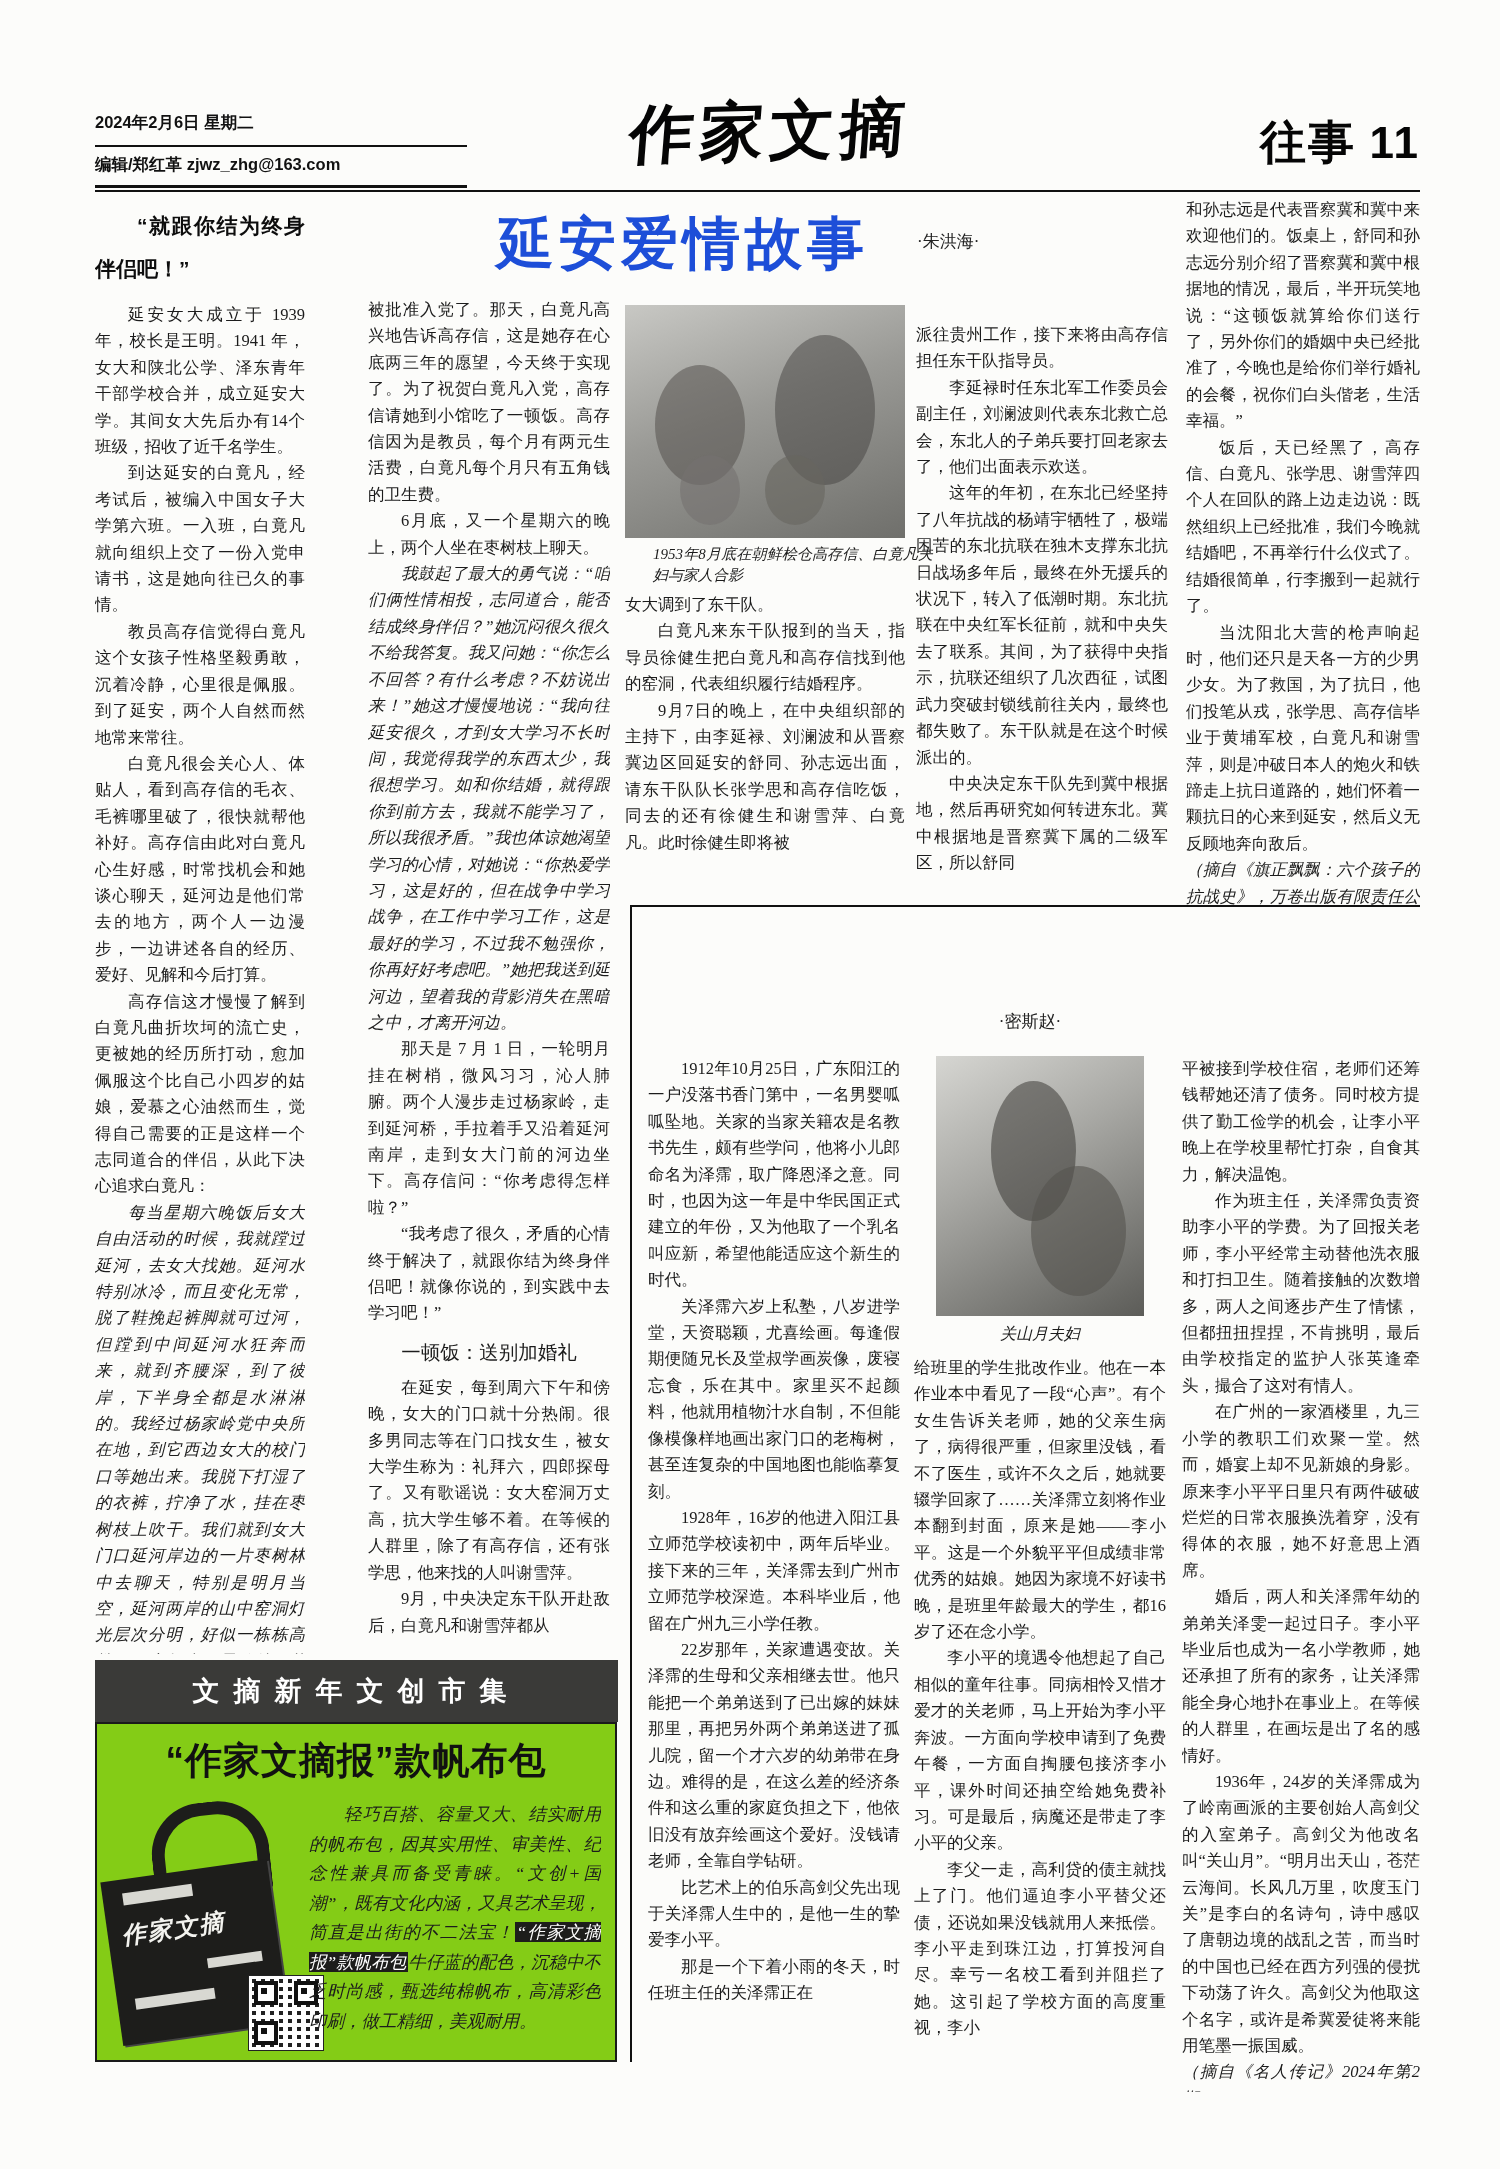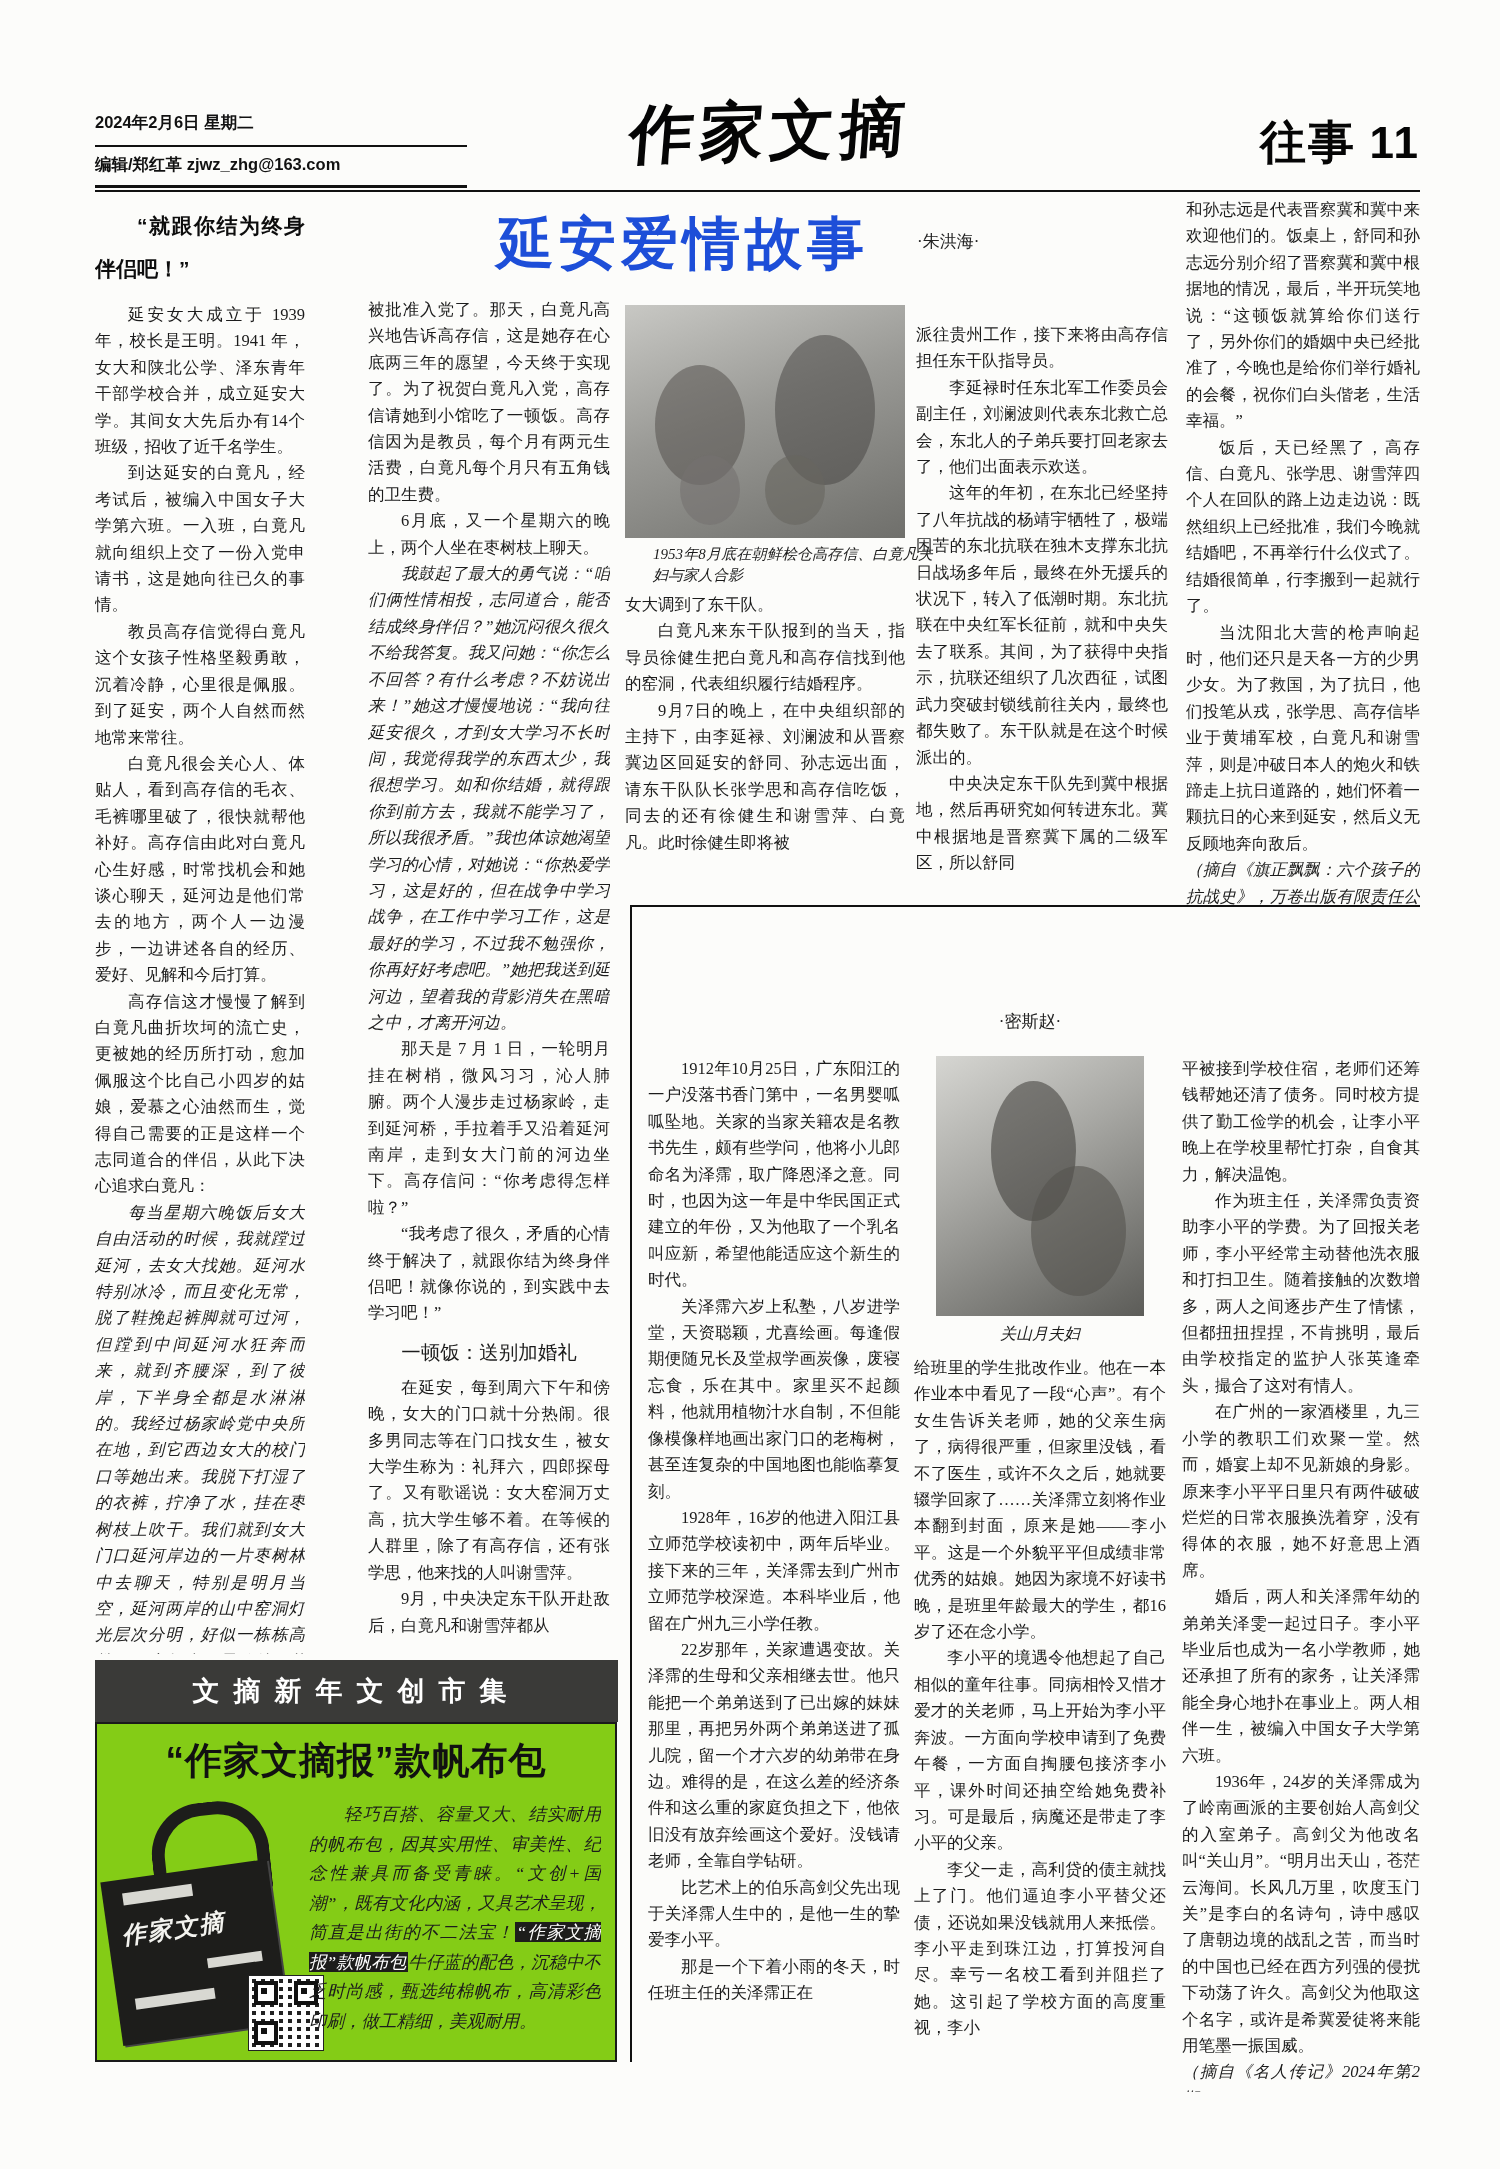--- a/index.html
+++ b/index.html
@@ -146,21 +146,21 @@
         <p class="cont">给班里的学生批改作业。他在一本作业本中看见了一段“心声”。有个女生告诉关老师，她的父亲生病了，病得很严重，但家里没钱，看不了医生，或许不久之后，她就要辍学回家了……关泽霈立刻将作业本翻到封面，原来是她——李小平。这是一个外貌平平但成绩非常优秀的姑娘。她因为家境不好读书晚，是班里年龄最大的学生，都16岁了还在念小学。</p>
         <p>李小平的境遇令他想起了自己相似的童年往事。同病相怜又惜才爱才的关老师，马上开始为李小平奔波。一方面向学校申请到了免费午餐，一方面自掏腰包接济李小平，课外时间还抽空给她免费补习。可是最后，病魔还是带走了李小平的父亲。</p>
         <p>李父一走，高利贷的债主就找上了门。他们逼迫李小平替父还债，还说如果没钱就用人来抵偿。李小平走到珠江边，打算投河自尽。幸亏一名校工看到并阻拦了她。这引起了学校方面的高度重视，李小</p>
       </div>
   </div>
 
   <div class="col" style="left:1182px;top:1056px;width:238px;height:1036px;">
       <p class="cont">平被接到学校住宿，老师们还筹钱帮她还清了债务。同时校方提供了勤工俭学的机会，让李小平晚上在学校里帮忙打杂，自食其力，解决温饱。</p>
       <p>作为班主任，关泽霈负责资助李小平的学费。为了回报关老师，李小平经常主动替他洗衣服和打扫卫生。随着接触的次数增多，两人之间逐步产生了情愫，但都扭扭捏捏，不肯挑明，最后由学校指定的监护人张英逢牵头，撮合了这对有情人。</p>
       <p>在广州的一家酒楼里，九三小学的教职工们欢聚一堂。然而，婚宴上却不见新娘的身影。原来李小平平日里只有两件破破烂烂的日常衣服换洗着穿，没有得体的衣服，她不好意思上酒席。</p>
-      <p>婚后，两人和关泽霈年幼的弟弟关泽雯一起过日子。李小平毕业后也成为一名小学教师，她还承担了所有的家务，让关泽霈能全身心地扑在事业上。两人相伴一生，被编入中国女子大学第六班。</p>
+      <p>婚后，两人和关泽霈年幼的弟弟关泽雯一起过日子。李小平毕业后也成为一名小学教师，她还承担了所有的家务，让关泽霈能全身心地扑在事业上。在等候的人群里，在画坛是出了名的感情好。</p>
       <p>1936年，24岁的关泽霈成为了岭南画派的主要创始人高剑父的入室弟子。高剑父为他改名叫“关山月”。“明月出天山，苍茫云海间。长风几万里，吹度玉门关”是李白的名诗句，诗中感叹了唐朝边境的战乱之苦，而当时的中国也已经在西方列强的侵扰下动荡了许久。高剑父为他取这个名字，或许是希冀爱徒将来能用笔墨一振国威。</p>
       <p class="source">（摘自《名人传记》2024年第2期）</p>
     </div>
 
   <div class="abs" id="ad-banner" style="left:95px;top:1660px;width:523px;height:62px;">文摘新年文创市集</div>
   <div id="ad-box" class="abs" style="left:95px;top:1722px;width:518px;height:336px;">
     <div id="ad-headline">“作家文摘报”款帆布包</div>
 
     <div id="bag" style="left:14px;top:78px;width:180px;height:240px;">
       <div class="handle"></div>

